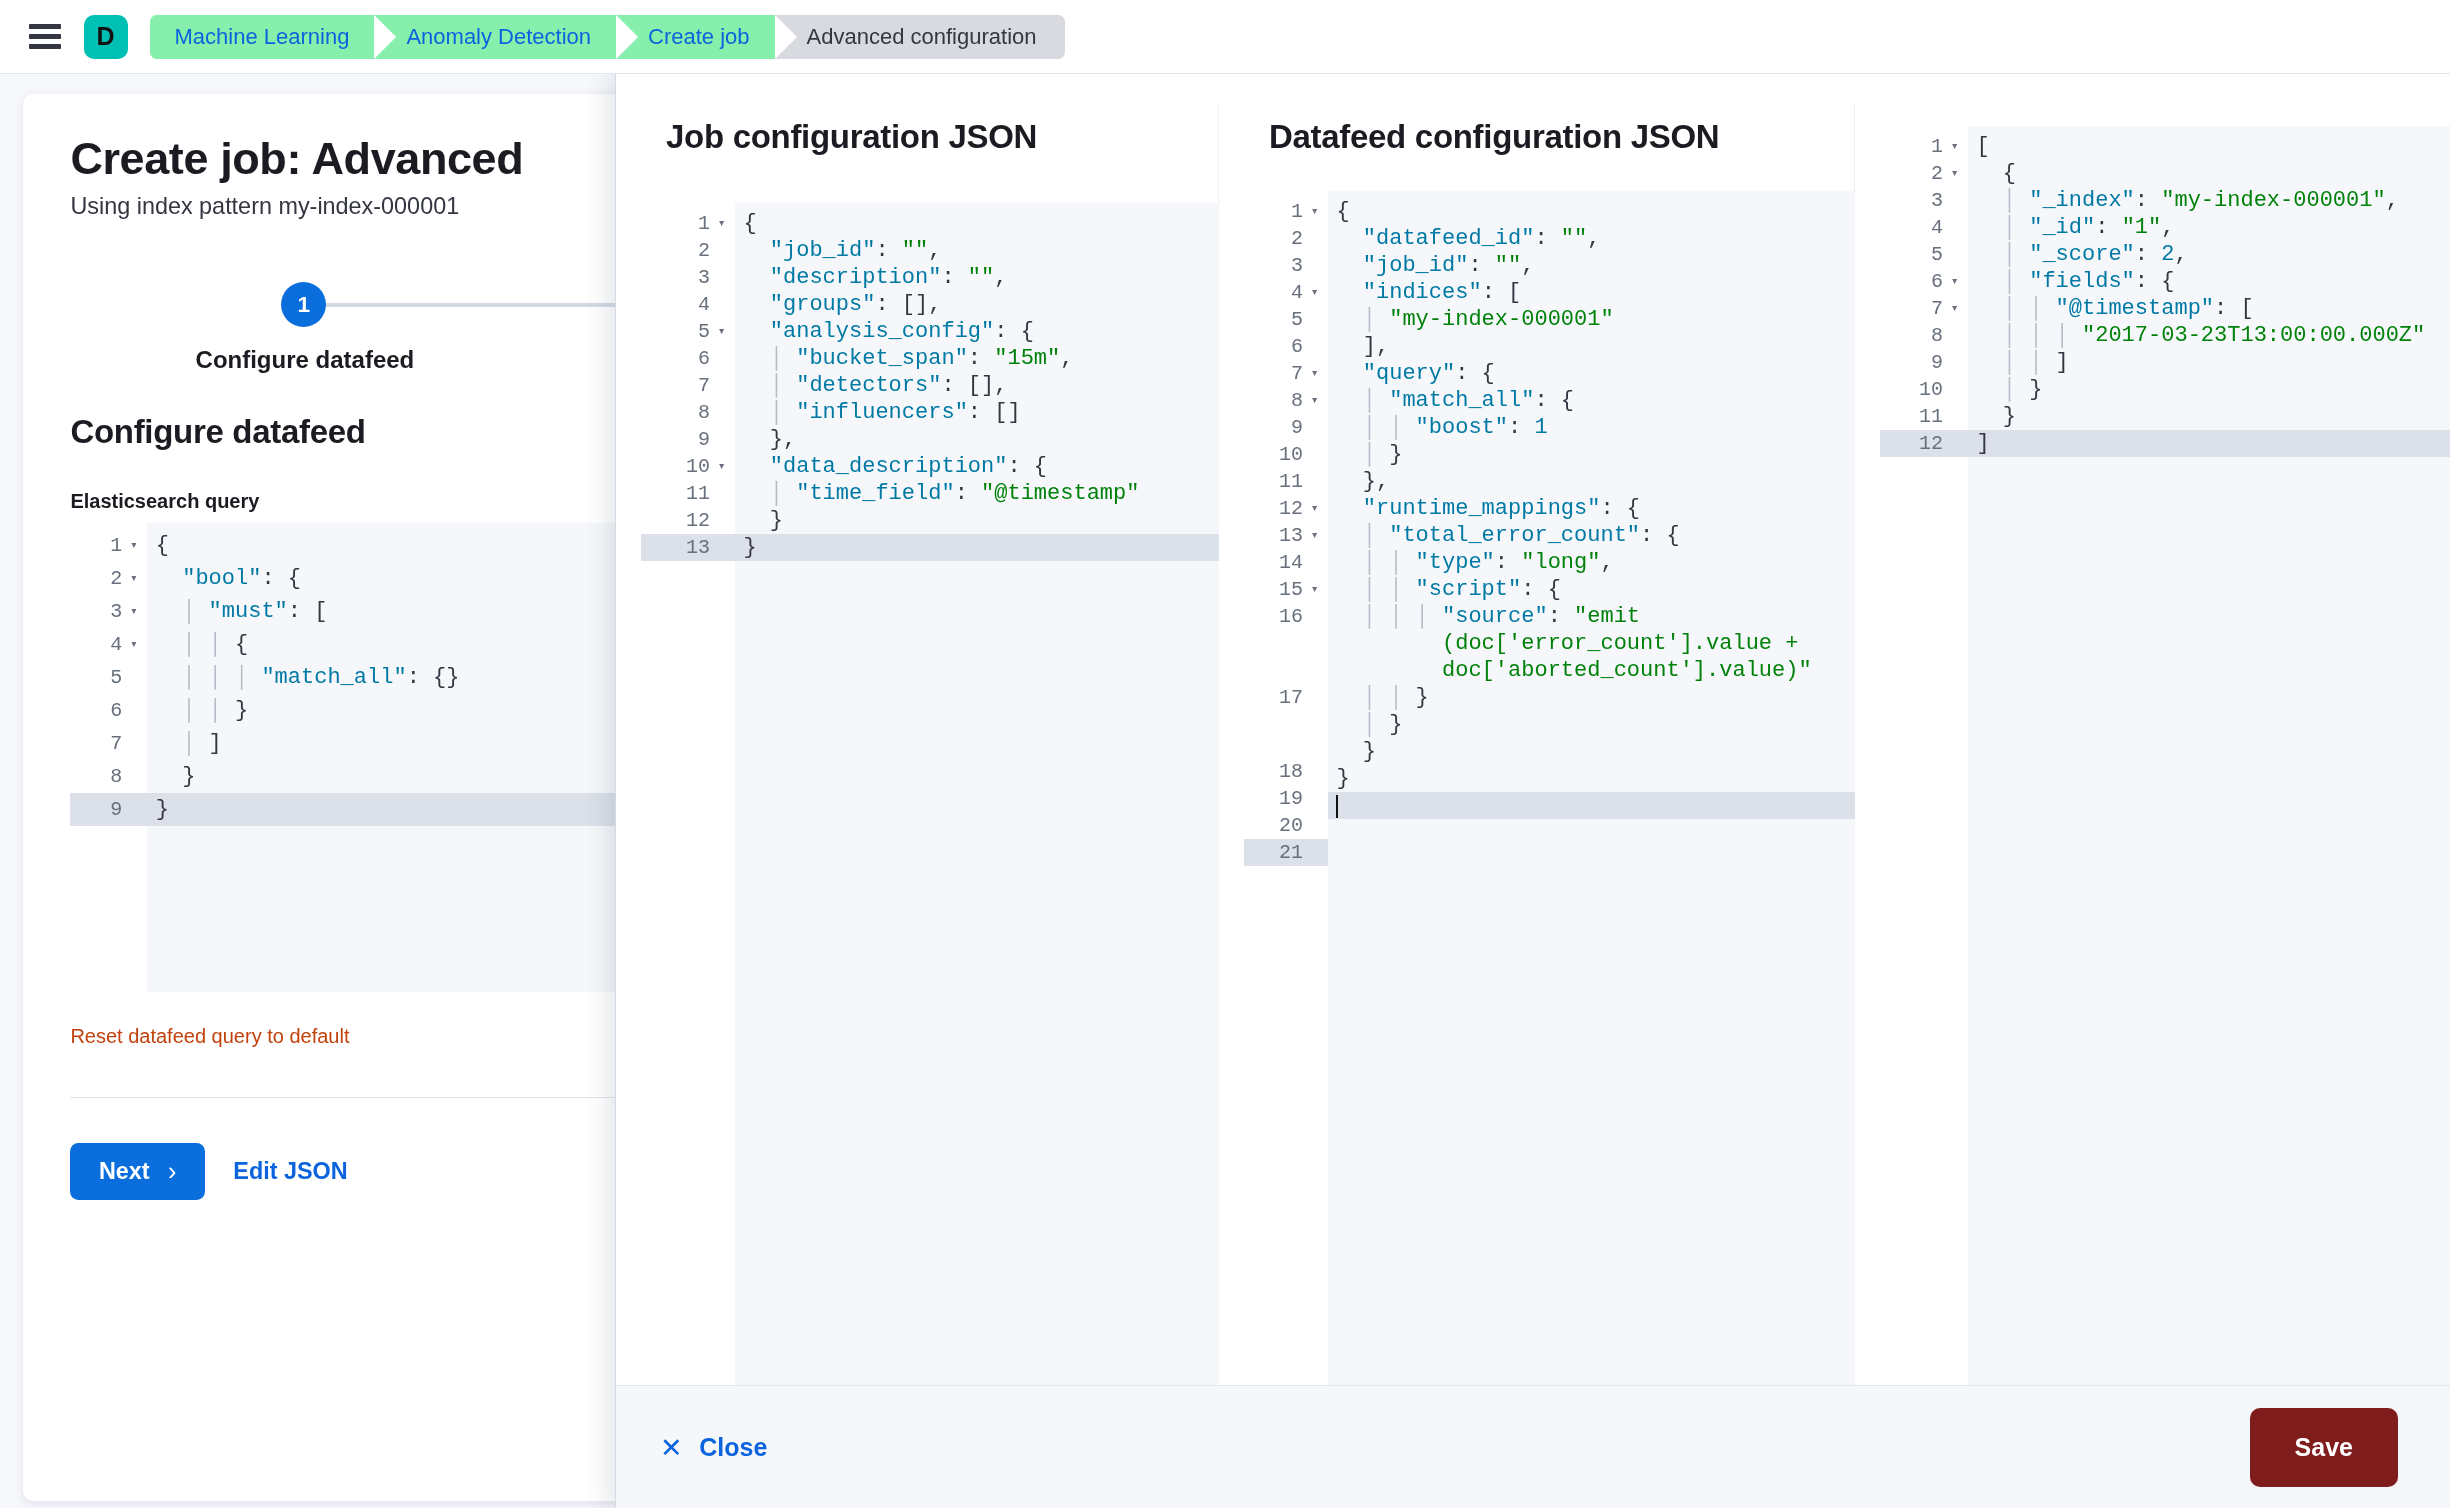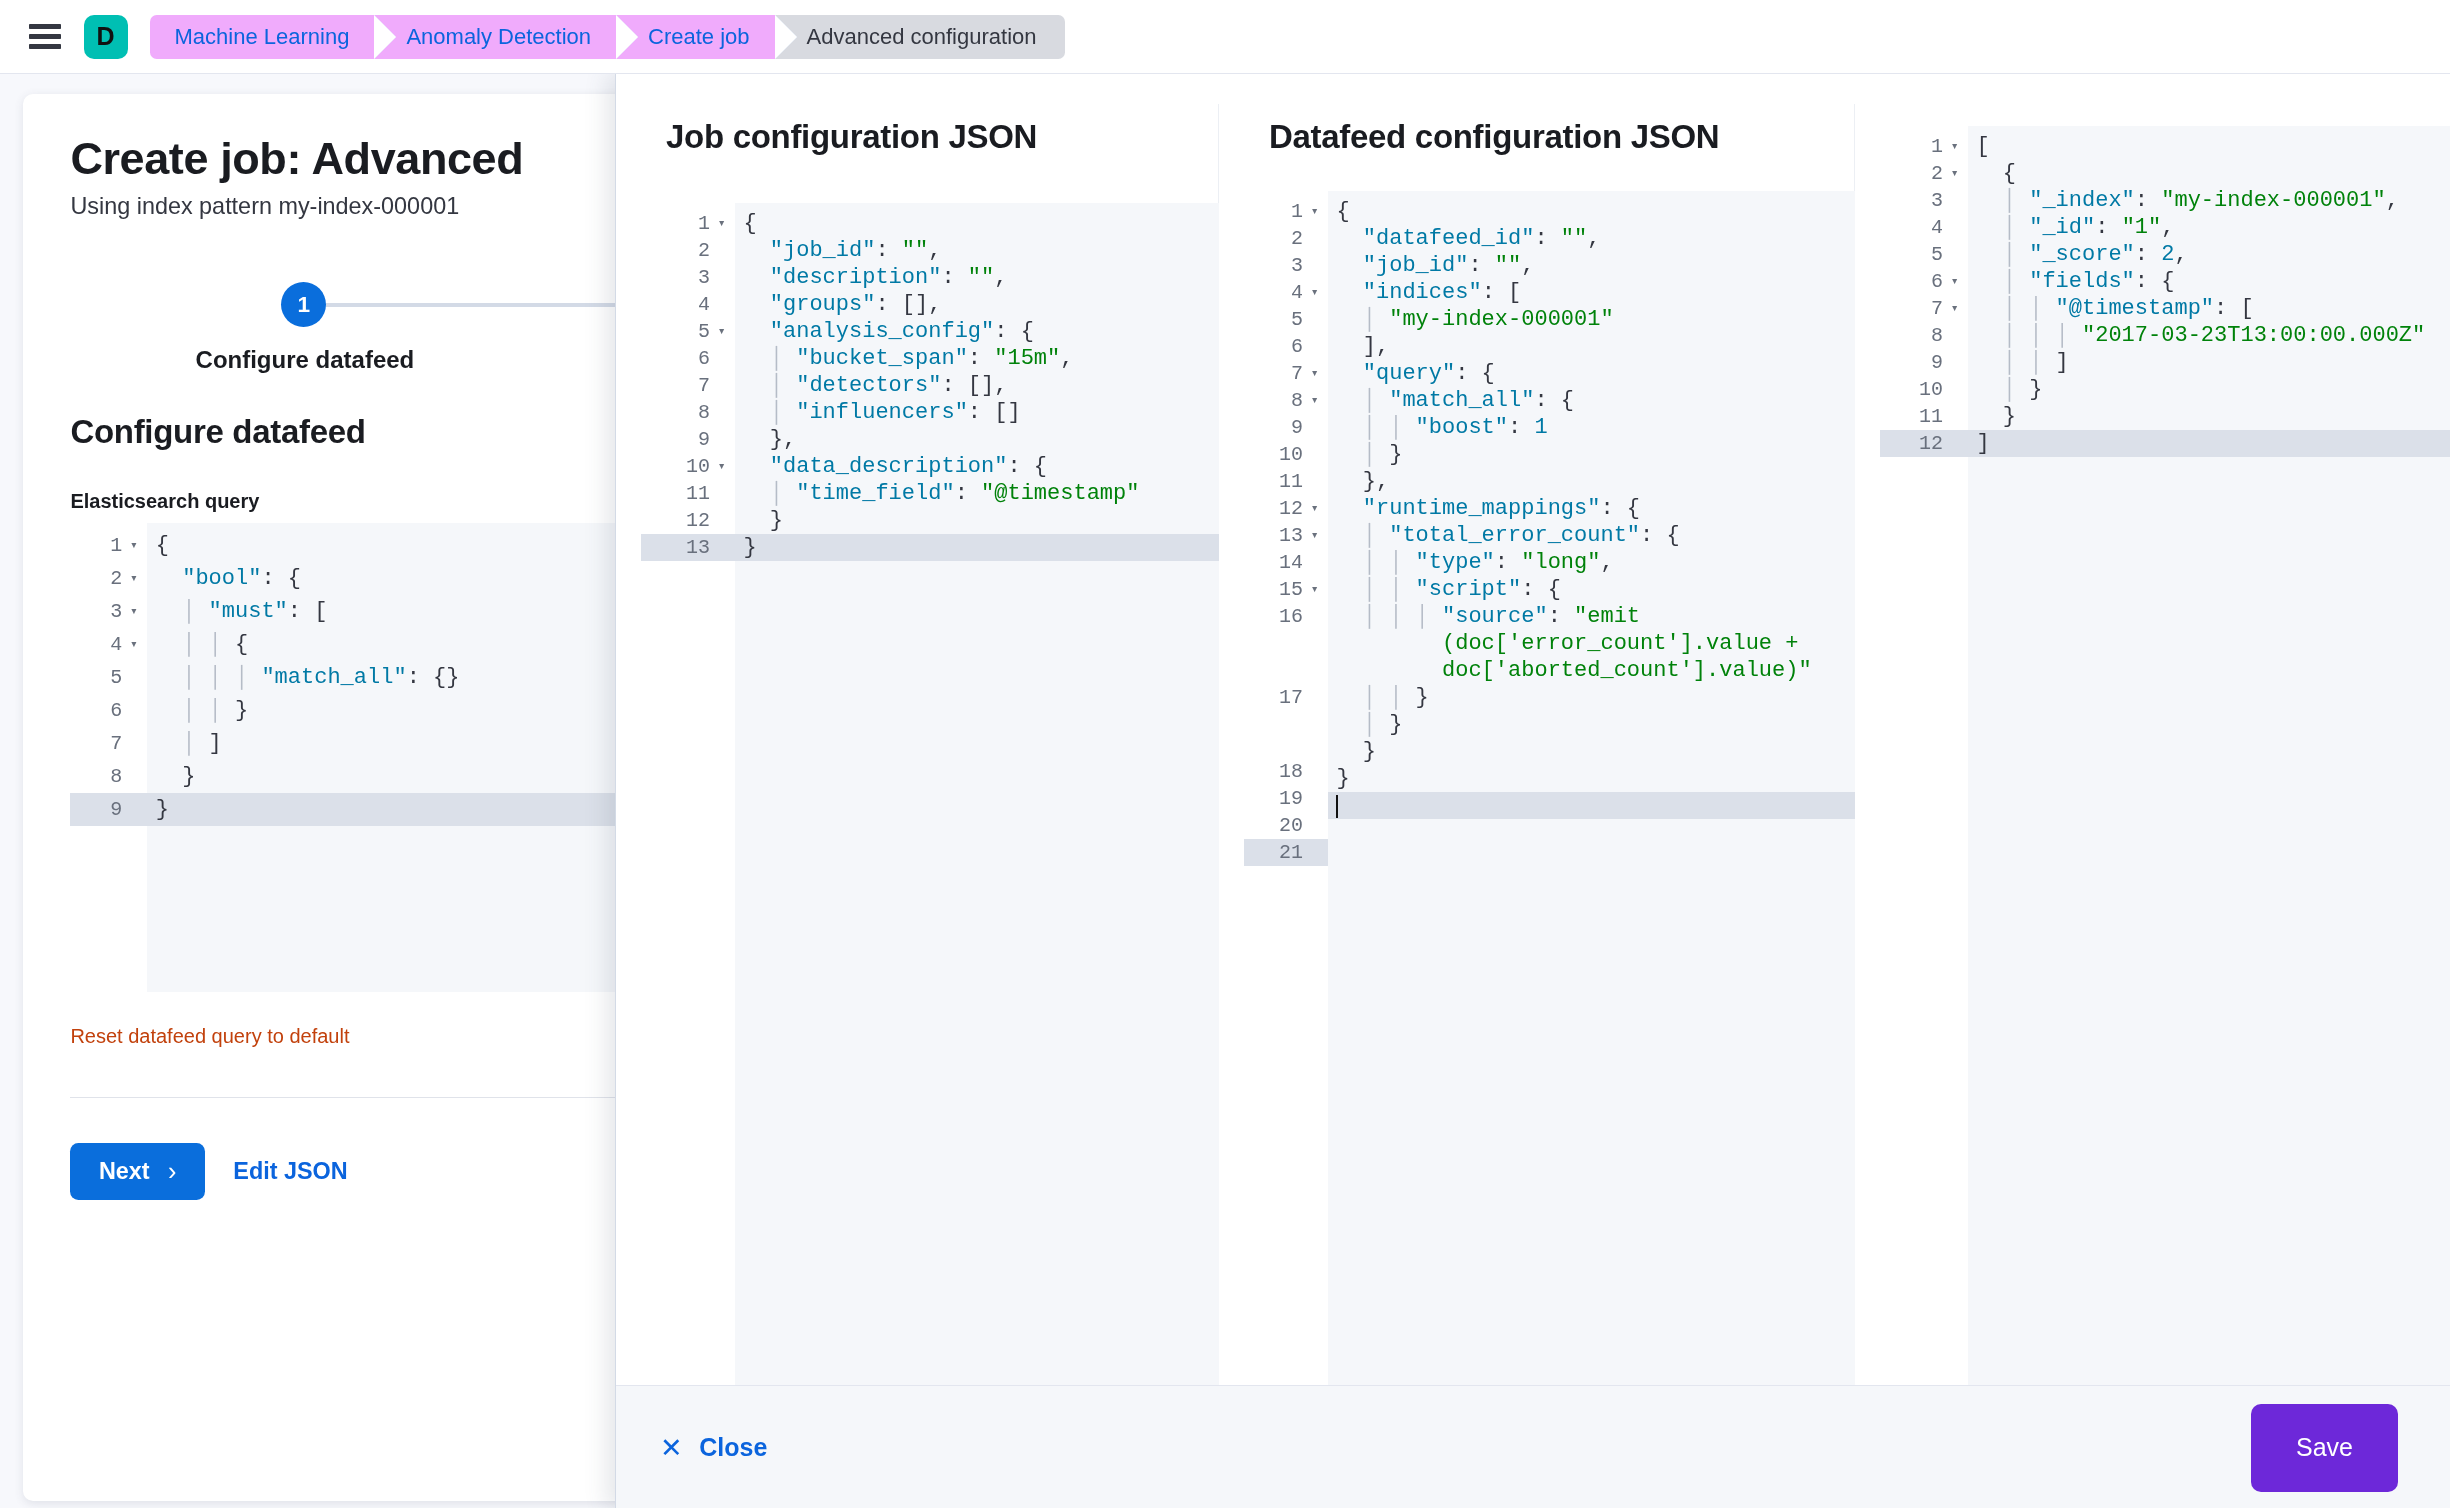--- a/index.html
+++ b/index.html
@@ -32,21 +32,21 @@
     background: #00bfb3; color: #111;
     font-size: 25px; font-weight: 700;
     display:flex; align-items:center; justify-content:center;
     margin-right: 22px; cursor: pointer;
   }
   #breadcrumb { display: flex; align-items: center; height: 44px; }
   .crumb {
     position: relative; height: 44px; display: flex; align-items: center;
     padding: 0 25px 0 32px;
     font-size: 22px; font-weight: 400; color: #0b64dd;
-    background: #f0abfc; cursor: pointer; white-space: nowrap;
+    background: #86efac; cursor: pointer; white-space: nowrap;
   }
   .crumb:first-child { padding-left: 25px; border-radius: 6.7px 0 0 6.7px; }
   .crumb::after {
     content: ""; position: absolute; right: -22px; top: 0;
     width: 0; height: 0; z-index: 2;
     border-top: 22px solid transparent;
     border-bottom: 22px solid transparent;
     border-left: 22px solid #cfe3f7;
   }
   .crumb::before {
@@ -234,22 +234,22 @@
     padding: 0 52px 0 44px;
   }
   #close-button {
     background: none; border: none; color: #0b64dd;
     font-size: 25px; font-weight: 700; cursor: pointer;
     display: flex; align-items: center; gap: 16.7px;
     font-family: "Liberation Sans", sans-serif;
   }
   #close-button .x { font-size: 27px; font-weight: 400; }
   #save-button {
-    background: #6d28d9; color: #fff; border: none; border-radius: 10px;
-    height: 88px; padding: 0 45px; font-size: 25px; font-weight: 400;
+    background: #7f1d1d; color: #fff; border: none; border-radius: 10px;
+    height: 79px; padding: 0 45px; font-size: 25px; font-weight: 700;
     cursor: pointer; font-family: "Liberation Sans", sans-serif;
   }
 </style>
 </head>
 <body>
 
 <div id="chrome-bar">
   <div id="hamburger-btn">
     <span></span>
       <span></span>

